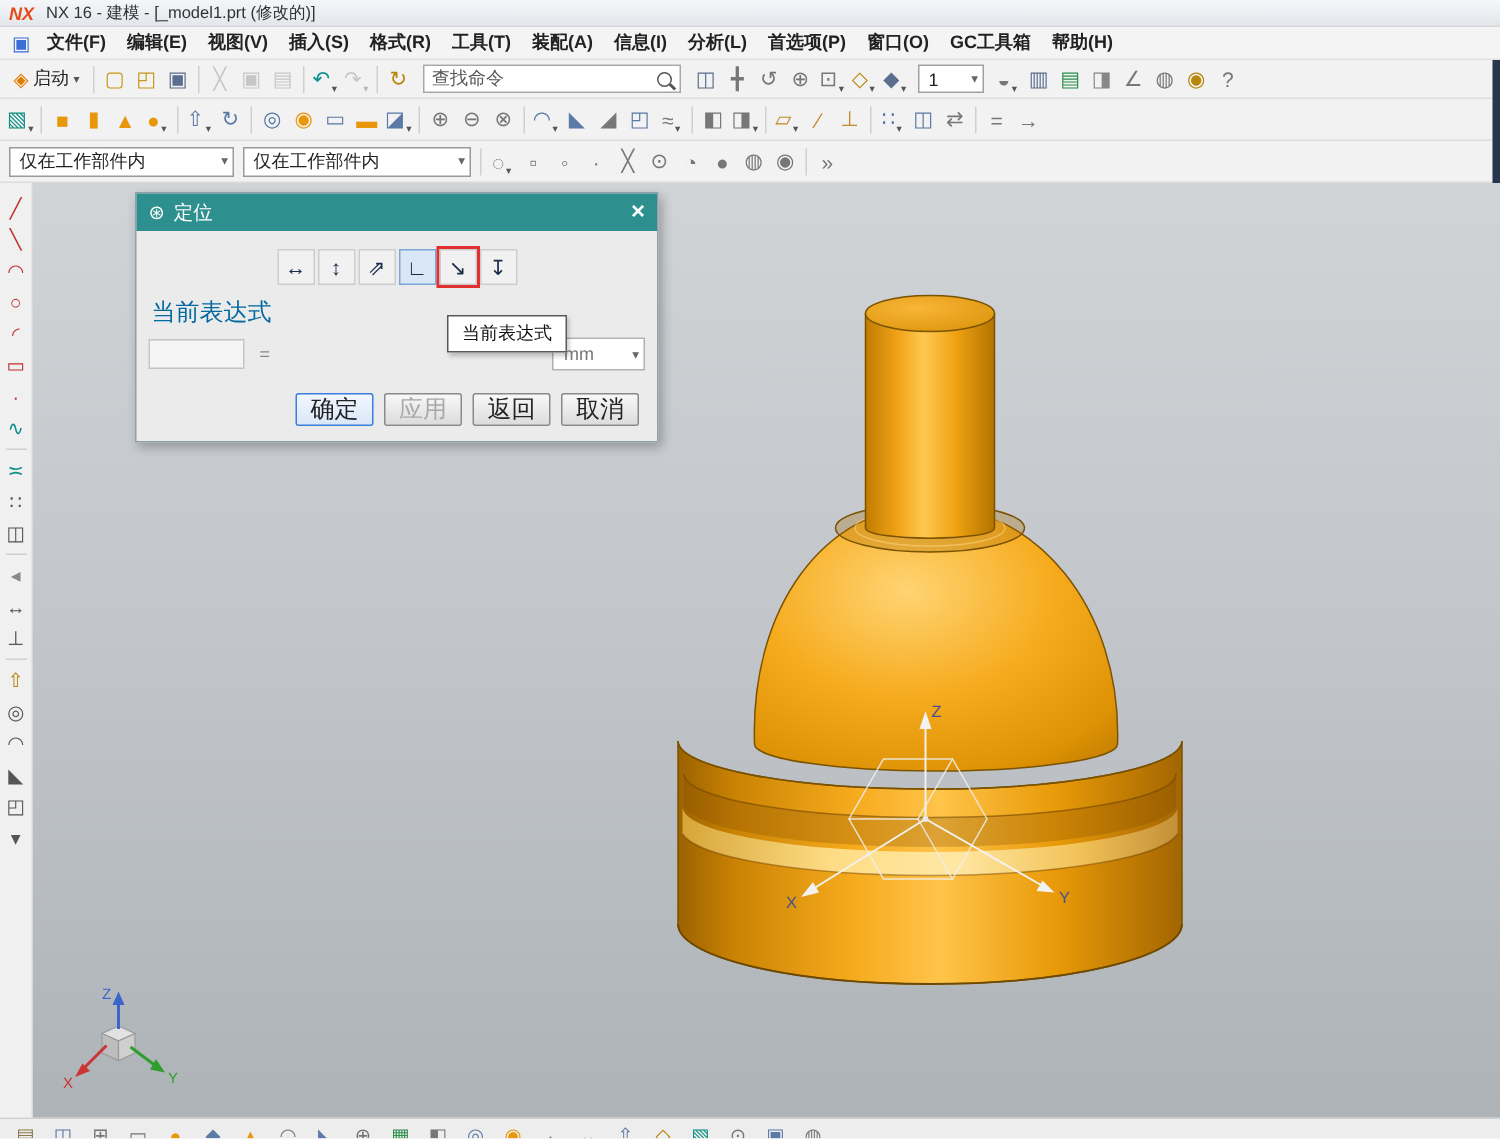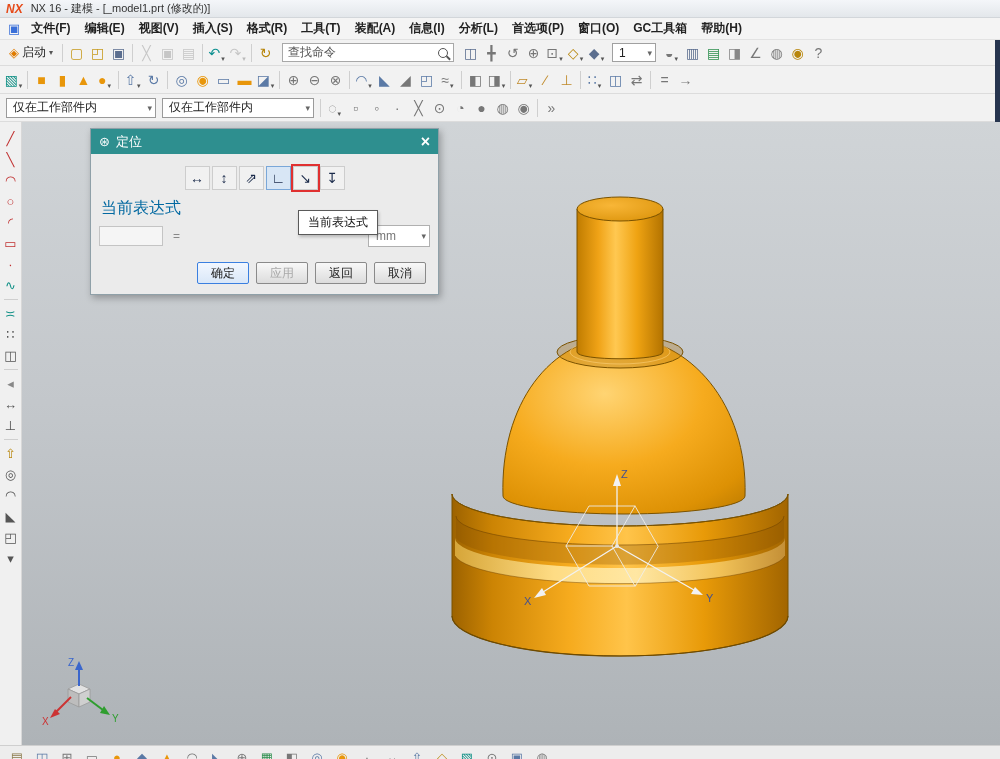--- a/index.html
+++ b/index.html
@@ -58,21 +58,21 @@
   .pos-row{display:flex;justify-content:center;gap:2px;margin:4px 0 8px;}
   .pos-btn{width:25px;height:24px;display:flex;align-items:center;justify-content:center;font-size:14px;color:#1a2a4a;background:#f1f1f1;border:1px solid #cdcdcd;box-sizing:border-box;cursor:pointer;}
   .pos-btn.selected{background:#d8e6f5;border:1px solid #7aa7d8;}
   .pos-btn.hl{box-shadow:0 0 0 2px #e03030;z-index:2;}
   .expr-label{color:#0369a1;font-size:16px;margin:2px 0 5px 2px;}
   .expr-row{display:flex;align-items:center;position:relative;height:24px;}
   .expr-input{width:64px;height:20px;border:1px solid #c4c4c4;background:#f5f5f5;box-sizing:border-box;}
   .equals{margin:0 6px 0 10px;color:#888;}
   .unit-combo{position:absolute;left:269px;top:1px;width:62px;height:22px;background:#fff;border:1px solid #b0b0b0;display:flex;align-items:center;padding:0 3px 0 7px;color:#777;box-sizing:border-box;}
   .dlg-buttons{display:flex;gap:7px;margin-top:14px;justify-content:flex-end;padding-right:4px;}
-  .dlg-btn{width:52px;height:22px;font-size:12px;background:linear-gradient(#f8f8f8,#dcdcdc);border:1px solid #8a8a8a;border-radius:2px;color:#222;cursor:pointer;padding:0;}
+  .dlg-btn{width:52px;height:22px;font-size:16px;background:linear-gradient(#f8f8f8,#dcdcdc);border:1px solid #8a8a8a;border-radius:2px;color:#222;cursor:pointer;padding:0;}
   .dlg-btn.ok{border:1px solid #3a7fe0;background:linear-gradient(#f2f7ff,#d9e7f8);}
   .dlg-btn.disabled{color:#a8a8a8;}
   .tooltip{position:absolute;left:276px;top:88px;background:#ffffff;border:1px solid #5a5a5a;padding:3px 9px;font-size:12px;color:#111;z-index:10;box-shadow:1px 2px 3px rgba(0,0,0,.22);white-space:nowrap;}
 
   
   .bottombar{height:14px;overflow:hidden;display:flex;align-items:flex-start;gap:7px;padding:1px 8px;background:#ededed;border-top:1px solid #cfcfcf;box-sizing:border-box;}
   .bottombar .ticon{height:20px;width:18px;font-size:13px;}
 </style>
 </head>
 <body>

